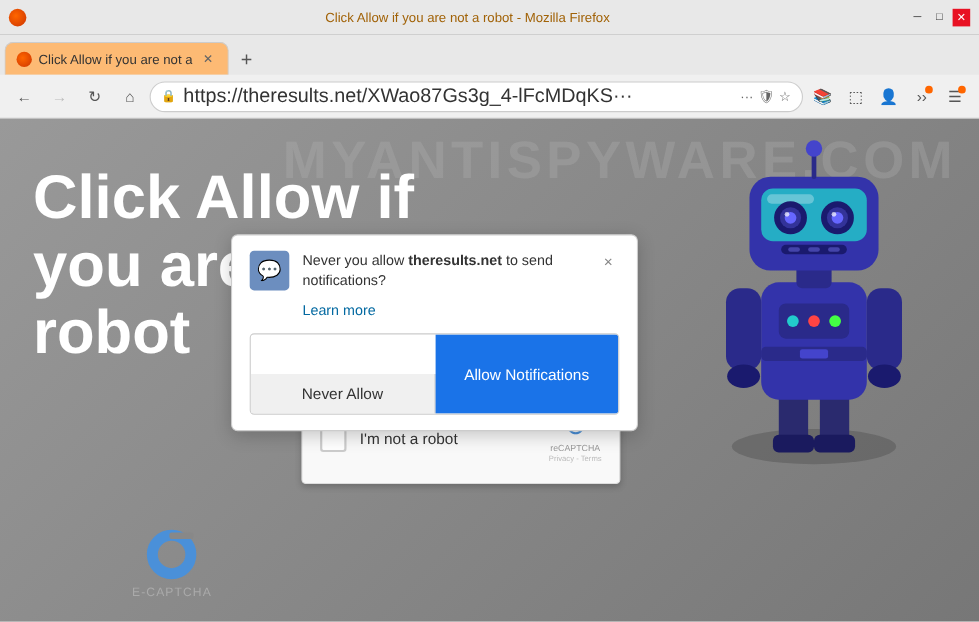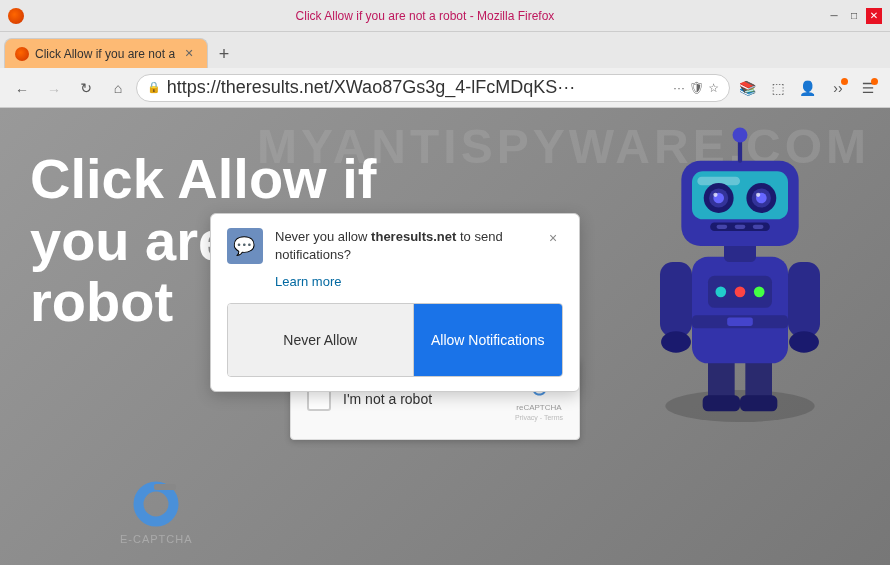--- a/index.html
+++ b/index.html
@@ -26,21 +26,21 @@
     }
     .title-bar-icon {
       width: 16px; height: 16px;
       background: radial-gradient(circle at 40% 40%, #ff6600, #cc3300);
       border-radius: 50%;
     }
     .title-bar-title {
       flex: 1;
       text-align: center;
       font-size: 12px;
-      color: #be185d;
+      color: #a16207;
     }
     .window-controls {
       display: flex;
       gap: 4px;
     }
     .win-btn {
       width: 16px; height: 16px;
       display: flex; align-items: center; justify-content: center;
       font-size: 10px;
       cursor: pointer;
@@ -237,21 +237,21 @@
 
     
     .robot-svg {
       width: 100%;
       height: 100%;
     }
 
     
     .recaptcha-box {
       position: absolute;
-      left: 290px;
+      left: 274px;
       top: 250px;
       width: 290px;
       background: #f9f9f9;
       border: 1px solid #ddd;
       border-radius: 4px;
       padding: 18px 16px;
       display: flex;
       align-items: center;
       gap: 12px;
       box-shadow: 0 2px 6px rgba(0,0,0,0.2);
@@ -363,27 +363,28 @@
     }
     .popup-buttons {
       display: flex;
       gap: 0;
       border: 1px solid #ccc;
       border-radius: 4px;
       overflow: hidden;
     }
     .popup-btn-never {
       flex: 1;
-      padding: 28px;
+      padding: 10px;
       background: #f0f0f0;
       border: none;
       cursor: pointer;
       font-size: 14px;
       color: #333;
       border-right: 1px solid #ccc;
+      margin-top: 36px;
     }
     .popup-btn-allow {
       flex: 1;
       padding: 10px;
       background: #1a73e8;
       border: none;
       cursor: pointer;
       font-size: 14px;
       color: white;
       font-weight: 500;

